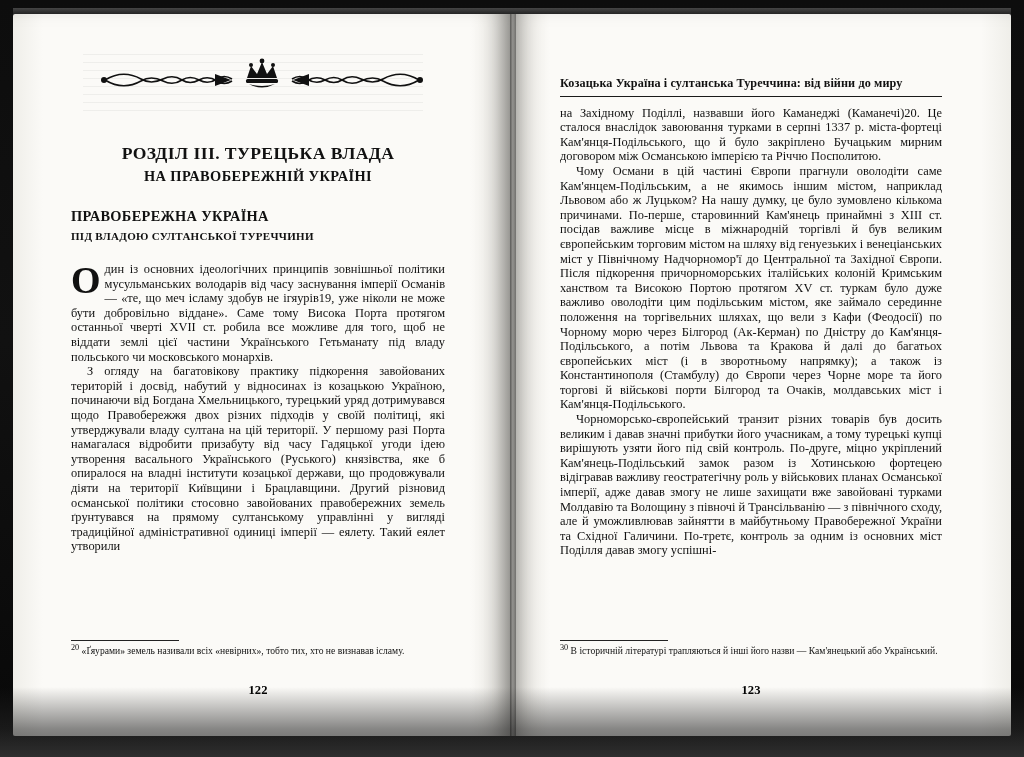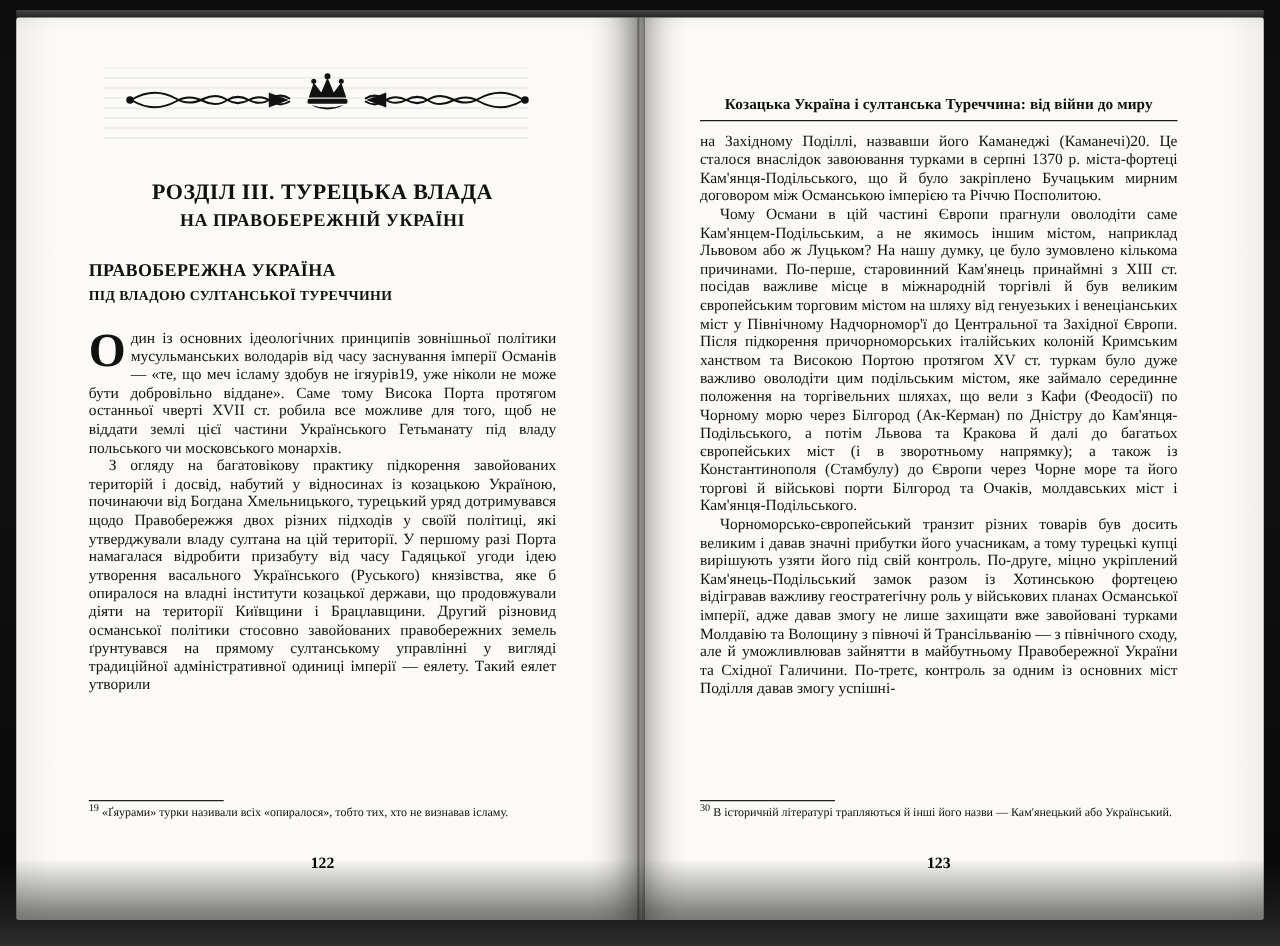--- a/index.html
+++ b/index.html
@@ -85,21 +85,21 @@
   }
   .col-right {
     left: 50px;
     top: 52px;
     width: 382px;
   }
   
   .running-head {
     font-size: 12.2px;
     font-weight: bold;
-    text-align: center;
+    text-align: left;
     letter-spacing: 0.1px;
     margin: 0 0 2px 0;
     padding-bottom: 3px;
   }
   .rule {
     height: 1px;
     background: #1a1a1a;
     margin: 0 0 9px 0;
   }
   
@@ -246,31 +246,31 @@
         <h2 class="section-title">
           <span>Правобережна Україна</span><br>
           <span class="small">під владою султанської Туреччини</span>
         </h2>
         <p class="body first"><span class="dropcap">О</span><span>дин із основних ідеологічних принципів зовнішньої політики мусульманських володарів від часу заснування імперії Османів — «те, що меч ісламу здобув не ігяурів19, уже ніколи не може бути добровільно віддане». Саме тому Висока Порта протягом останньої чверті XVII ст. робила все можливе для того, щоб не віддати землі цієї частини Українського Гетьманату під владу польського чи московського монархів.</span></p>
         <p class="body"><span>З огляду на багатовікову практику підкорення завойованих територій і досвід, набутий у відносинах із козацькою Україною, починаючи від Богдана Хмельницького, турецький уряд дотримувався щодо Правобережжя двох різних підходів у своїй політиці, які утверджували владу султана на цій території. У першому разі Порта намагалася відробити призабуту від часу Гадяцької угоди ідею утворення васального Українського (Руського) князівства, яке б опиралося на владні інститути козацької держави, що продовжували діяти на території Київщини і Брацлавщини. Другий різновид османської політики стосовно завойованих правобережних земель ґрунтувався на прямому султанському управлінні у вигляді традиційної адміністративної одиниці імперії — еялету. Такий еялет утворили</span></p>
       </div>
 
       <div class="footnote fn-left">
         <div class="footnote-rule"></div>
-        <div><sup>19</sup> <span>«Ґяурами» турки називали всіх «опиралося», тобто тих, хто не визнавав ісламу.</span></div>
+        <div><sup>20</sup> <span>«Ґяурами» земель називали всіх «невірних», тобто тих, хто не визнавав ісламу.</span></div>
       </div>
 
       <div class="folio folio-left">122</div>
     </div>
 
     <div class="page page-right">
       <div class="col col-right" style="top:62px;">
         <div class="running-head">Козацька Україна і султанська Туреччина: від війни до миру</div>
         <div class="rule"></div>
-        <p class="body first"><span>на Західному Поділлі, назвавши його Каманеджі (Каманечі)20. Це сталося внаслідок завоювання турками в серпні 1370 р. міста-фортеці Кам'янця-Подільського, що й було закріплено Бучацьким мирним договором між Османською імперією та Річчю Посполитою.</span></p>
+        <p class="body first"><span>на Західному Поділлі, назвавши його Каманеджі (Каманечі)20. Це сталося внаслідок завоювання турками в серпні 1337 р. міста-фортеці Кам'янця-Подільського, що й було закріплено Бучацьким мирним договором між Османською імперією та Річчю Посполитою.</span></p>
         <p class="body"><span>Чому Османи в цій частині Європи прагнули оволодіти саме Кам'янцем-Подільським, а не якимось іншим містом, наприклад Львовом або ж Луцьком? На нашу думку, це було зумовлено кількома причинами. По-перше, старовинний Кам'янець принаймні з XIII ст. посідав важливе місце в міжнародній торгівлі й був великим європейським торговим містом на шляху від генуезьких і венеціанських міст у Північному Надчорномор'ї до Центральної та Західної Європи. Після підкорення причорноморських італійських колоній Кримським ханством та Високою Портою протягом XV ст. туркам було дуже важливо оволодіти цим подільським містом, яке займало серединне положення на торгівельних шляхах, що вели з Кафи (Феодосії) по Чорному морю через Білгород (Ак-Керман) по Дністру до Кам'янця-Подільського, а потім Львова та Кракова й далі до багатьох європейських міст (і в зворотньому напрямку); а також із Константинополя (Стамбулу) до Європи через Чорне море та його торгові й військові порти Білгород та Очаків, молдавських міст і Кам'янця-Подільського.</span></p>
         <p class="body"><span>Чорноморсько-європейський транзит різних товарів був досить великим і давав значні прибутки його учасникам, а тому турецькі купці вирішують узяти його під свій контроль. По-друге, міцно укріплений Кам'янець-Подільський замок разом із Хотинською фортецею відігравав важливу геостратегічну роль у військових планах Османської імперії, адже давав змогу не лише захищати вже завойовані турками Молдавію та Волощину з півночі й Трансільванію — з північного сходу, але й уможливлював зайнятти в майбутньому Правобережної України та Східної Галичини. По-третє, контроль за одним із основних міст Поділля давав змогу успішні-</span></p>
       </div>
 
       <div class="footnote fn-right">
         <div class="footnote-rule"></div>
         <div><sup>30</sup> <span>В історичній літературі трапляються й інші його назви — Кам'янецький або Український.</span></div>
       </div>
 
       <div class="folio folio-right">123</div>

